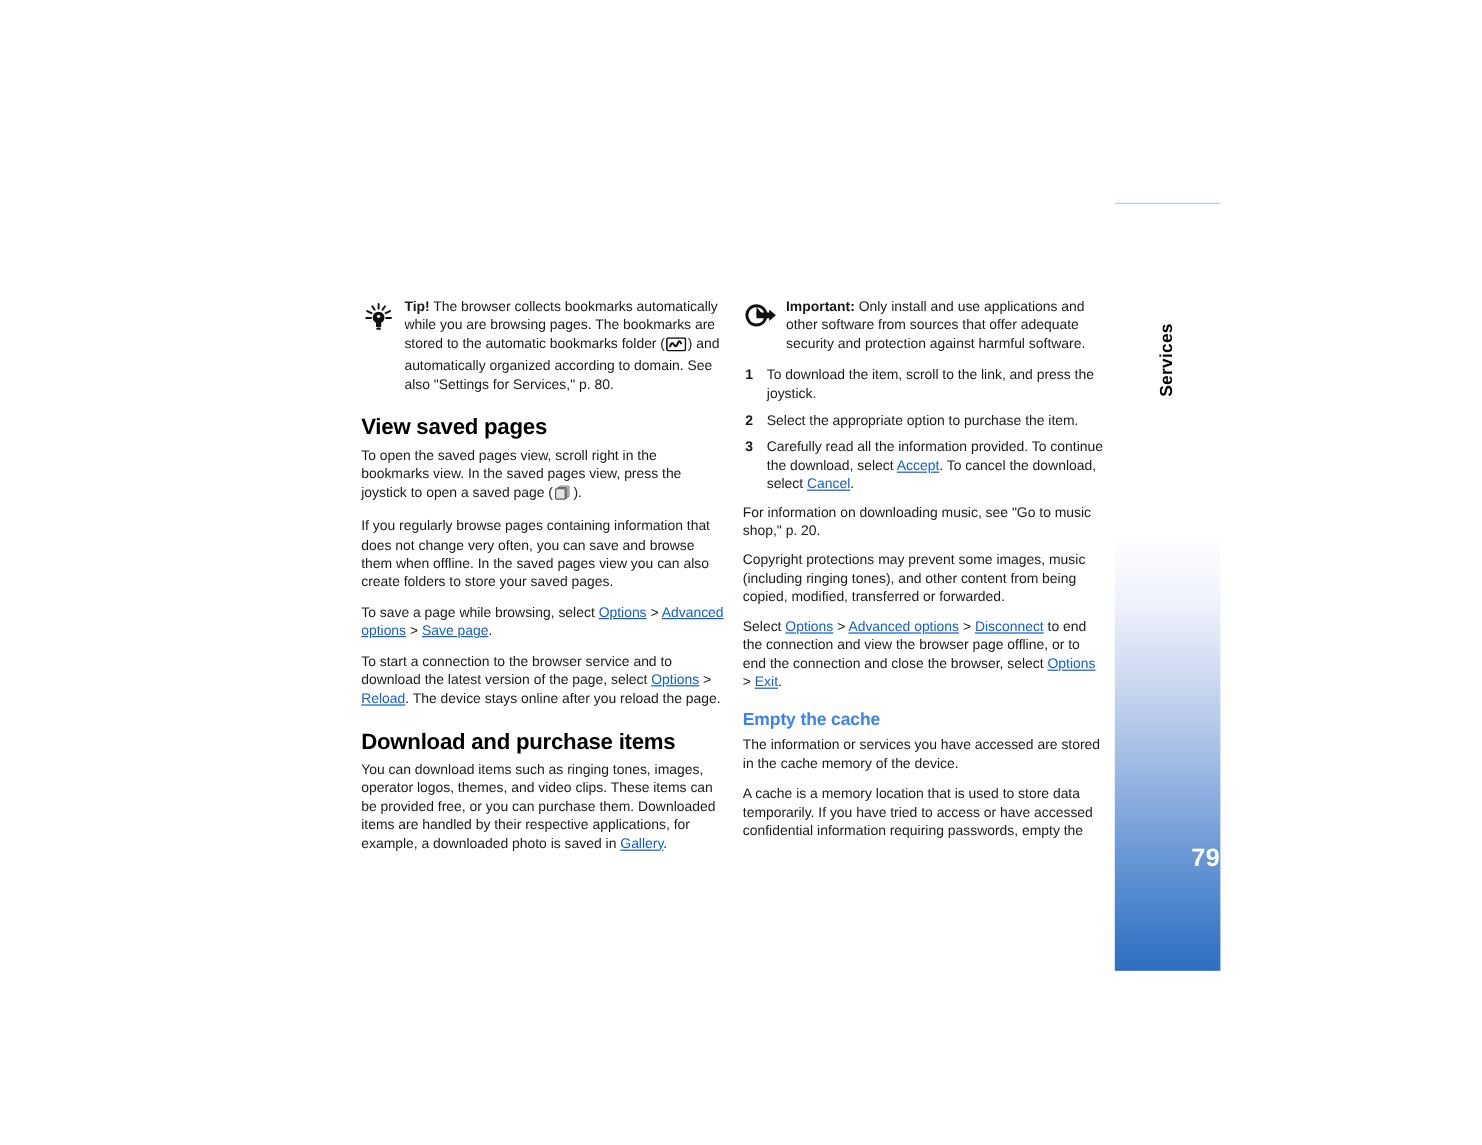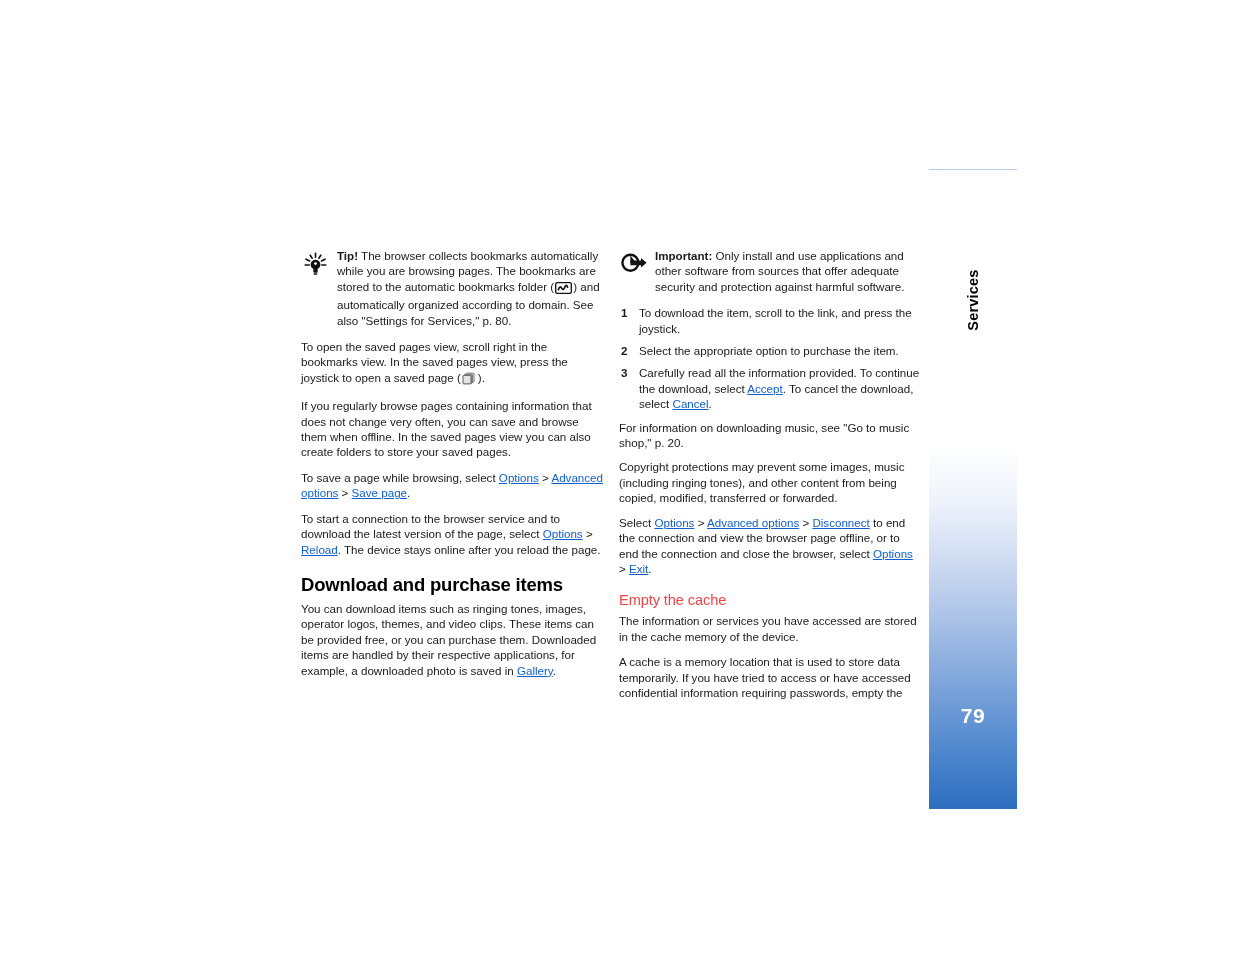--- a/index.html
+++ b/index.html
@@ -49,24 +49,24 @@
     font-size: 18.5px;
     line-height: 22px;
     font-weight: bold;
     letter-spacing: -0.2px;
     margin: 17px 0 5px 0;
     color: #000;
   }
   h2.h-minor {
     font-size: 14.6px;
     line-height: 18px;
-    font-weight: normal;
+    font-weight: bold;
     letter-spacing: -0.1px;
     margin: 15px 0 4px 0;
-    color: #ef4444;
+    color: #3b82f6;
   }
   h1.h-major:first-child, h2.h-minor:first-child { margin-top: 0; }
 
   
   .lk {
     color: #0f5fd0;
     font-weight: normal;
     text-decoration: underline;
   }
   .sep { color: #1a1a1a; }
@@ -160,21 +160,21 @@
     font-size: 14.5px;
     font-weight: bold;
     letter-spacing: 0.2px;
     color: #000;
   }
   #sidebar-pagenum {
     position: absolute;
     left: 929px;
     top: 704px;
     width: 88px;
-    text-align: center;
+    text-align: right;
     font-size: 21px;
     font-weight: bold;
     color: #ffffff;
     letter-spacing: 0.5px;
   }
 </style>
 </head>
 <body>
 
 <div id="page">
@@ -198,20 +198,21 @@
           <rect x="12.6" y="23.2" width="3.8" height="1.5" rx="0.7" fill="#111"></rect>
           <circle cx="14.5" cy="13.6" r="1.35" fill="#fff"></circle>
         </svg>
       </span>
       <p class="note-text"><span class="note-lead">Tip!</span><span> The browser collects bookmarks automatically while you are browsing pages. The bookmarks are stored to the automatic bookmarks folder (</span><span class="iglyph"><svg width="17" height="12" viewBox="0 0 17 12">
               <rect x="0.7" y="0.7" width="15.6" height="10.6" rx="1.4" fill="#fff" stroke="#111" stroke-width="1.3"></rect>
               <path d="M3.4 7.6 q1.6 -4.4 3.3 -1.4 q1.7 3.0 3.3 -1.4 q1.1 -3.0 2.6 0.3" fill="none" stroke="#111" stroke-width="1.7" stroke-linecap="round"></path>
             </svg></span><span>) and automatically organized according to domain. See also "Settings for Services," p. 80.</span></p>
     </div>
 
+    <h1 class="h-major">View saved pages</h1>
 
     <p class="body"><span>To open the saved pages view, scroll right in the bookmarks view. In the saved pages view, press the joystick to open a saved page (</span><span class="iglyph"><svg width="15" height="13" viewBox="0 0 15 13">
             <rect x="4.2" y="1.0" width="8.0" height="9.2" rx="0.8" fill="#c7c7c7" stroke="#8c8c8c" stroke-width="0.9"></rect>
             <rect x="2.4" y="2.2" width="8.0" height="9.2" rx="0.8" fill="#9e9e9e" stroke="#6d6d6d" stroke-width="0.9"></rect>
             <rect x="1.0" y="3.3" width="8.0" height="8.6" rx="0.8" fill="#e4e4e4" stroke="#5a5a5a" stroke-width="1.0"></rect>
           </svg></span><span>).</span></p>
 
     <p class="body">If you regularly browse pages containing information that does not change very often, you can save and browse them when offline. In the saved pages view you can also create folders to store your saved pages.</p>
 
     <p class="body"><span>To save a page while browsing, select </span><span class="lk">Options</span><span class="sep"> &gt; </span><span class="lk">Advanced options</span><span class="sep"> &gt; </span><span class="lk">Save page</span><span>.</span></p>

